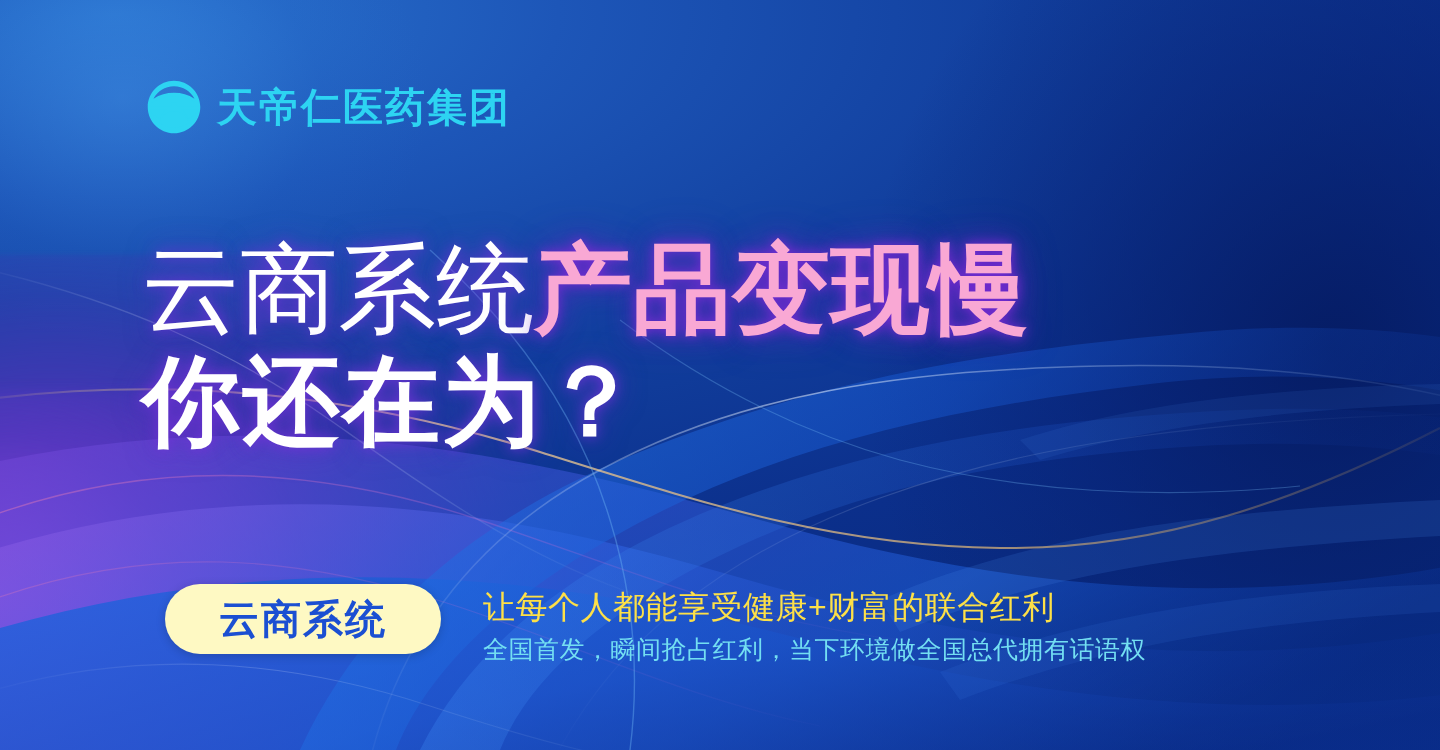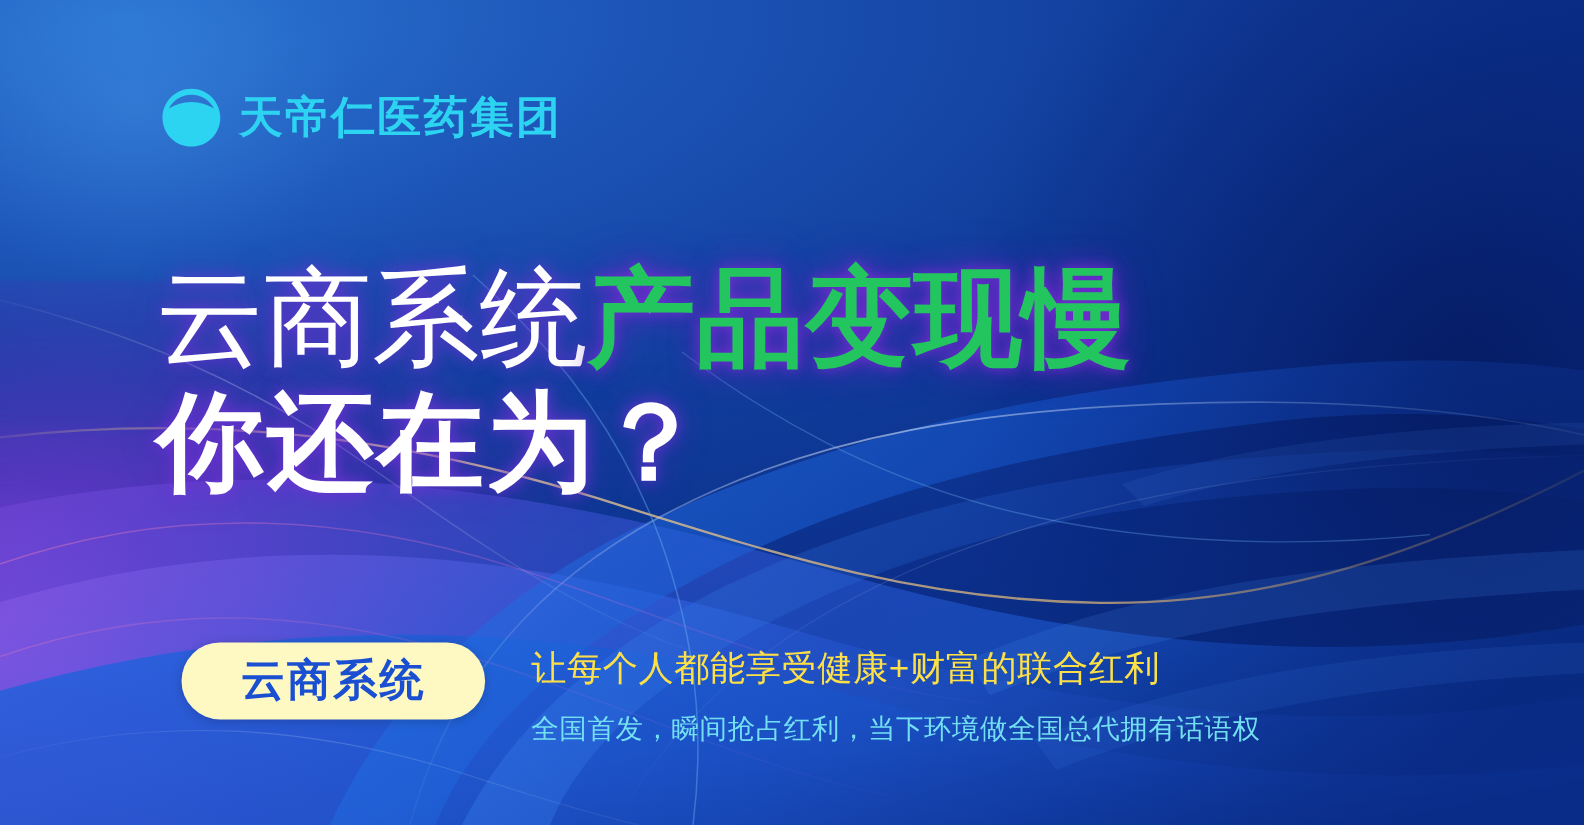--- a/index.html
+++ b/index.html
@@ -59,21 +59,21 @@
   }
   .hl-line{white-space:nowrap;line-height:1.02;}
   .hl-line1{font-size:98px;}
   .hl-line2{font-size:98px;margin-top:12px;}
   .hl-white{
     color:#ffffff;font-weight:400;
     text-shadow:0 0 14px rgba(120,50,220,.85),0 0 30px rgba(110,40,200,.55);
   }
   .hl-line2 .hl-white{font-weight:bold;letter-spacing:2px;}
   .hl-green{
-    color:#22c55e;font-weight:bold;letter-spacing:1px;
+    color:#f9a8d4;font-weight:bold;letter-spacing:1px;
     text-shadow:0 0 12px rgba(124,44,214,.95),0 0 26px rgba(108,34,200,.70),0 0 44px rgba(96,30,190,.45);
   }
 
   
   .bottom{
     position:absolute;left:165px;top:584px;
     display:flex;align-items:flex-start;
   }
   .pill{
     width:276px;height:70px;border-radius:35px;
@@ -85,21 +85,21 @@
   .pill-text{
     color:#1b4fd2;font-size:40px;font-weight:bold;letter-spacing:2px;line-height:1;
   }
   .taglines{margin-left:42px;padding-top:3px;}
   .tag-main{
     color:#fde047;font-size:32px;font-weight:500;letter-spacing:.5px;
     line-height:1.25;white-space:nowrap;
   }
   .tag-sub{
     color:#73dff2;font-size:25px;font-weight:400;letter-spacing:.5px;
-    line-height:1.35;margin-top:20px;white-space:nowrap;text-align:center;
+    line-height:1.35;margin-top:6px;white-space:nowrap;text-align:center;
   }
 </style>
 </head>
 <body>
 
 <div class="stage">
 
   <div class="bg-base"></div>
   <div class="bg-topglow"></div>
   <div class="bg-darkright"></div>

